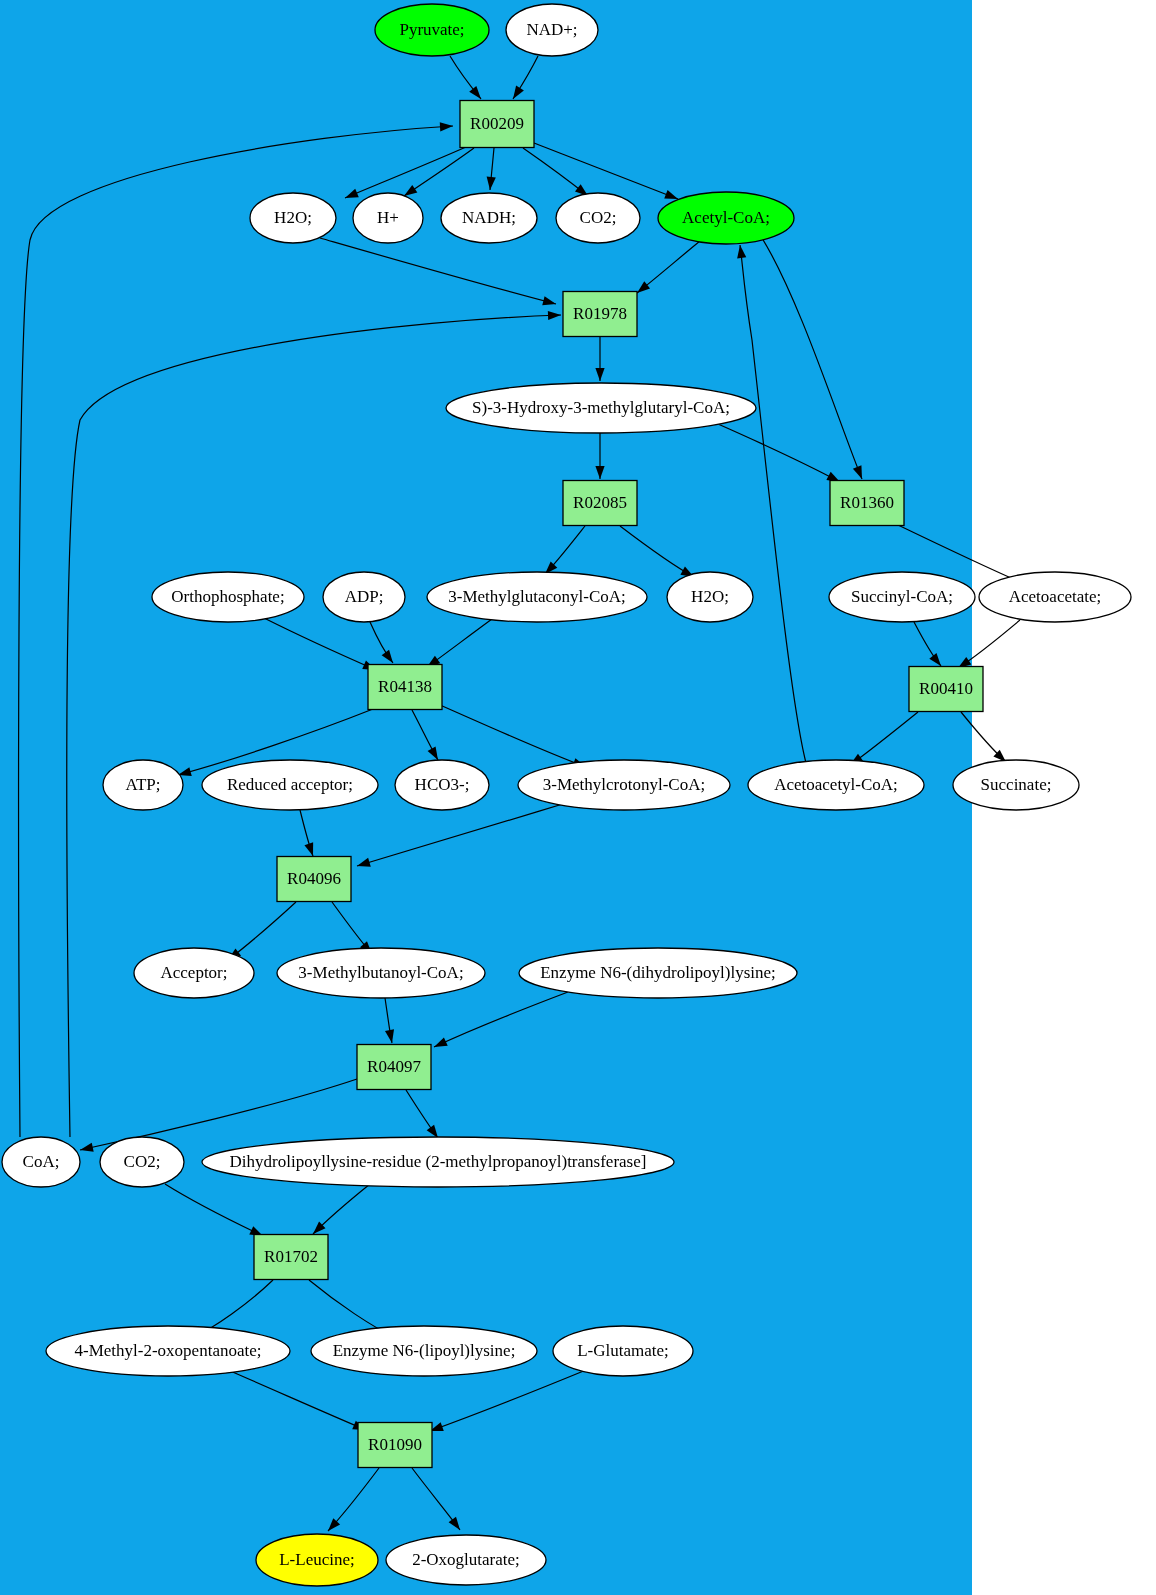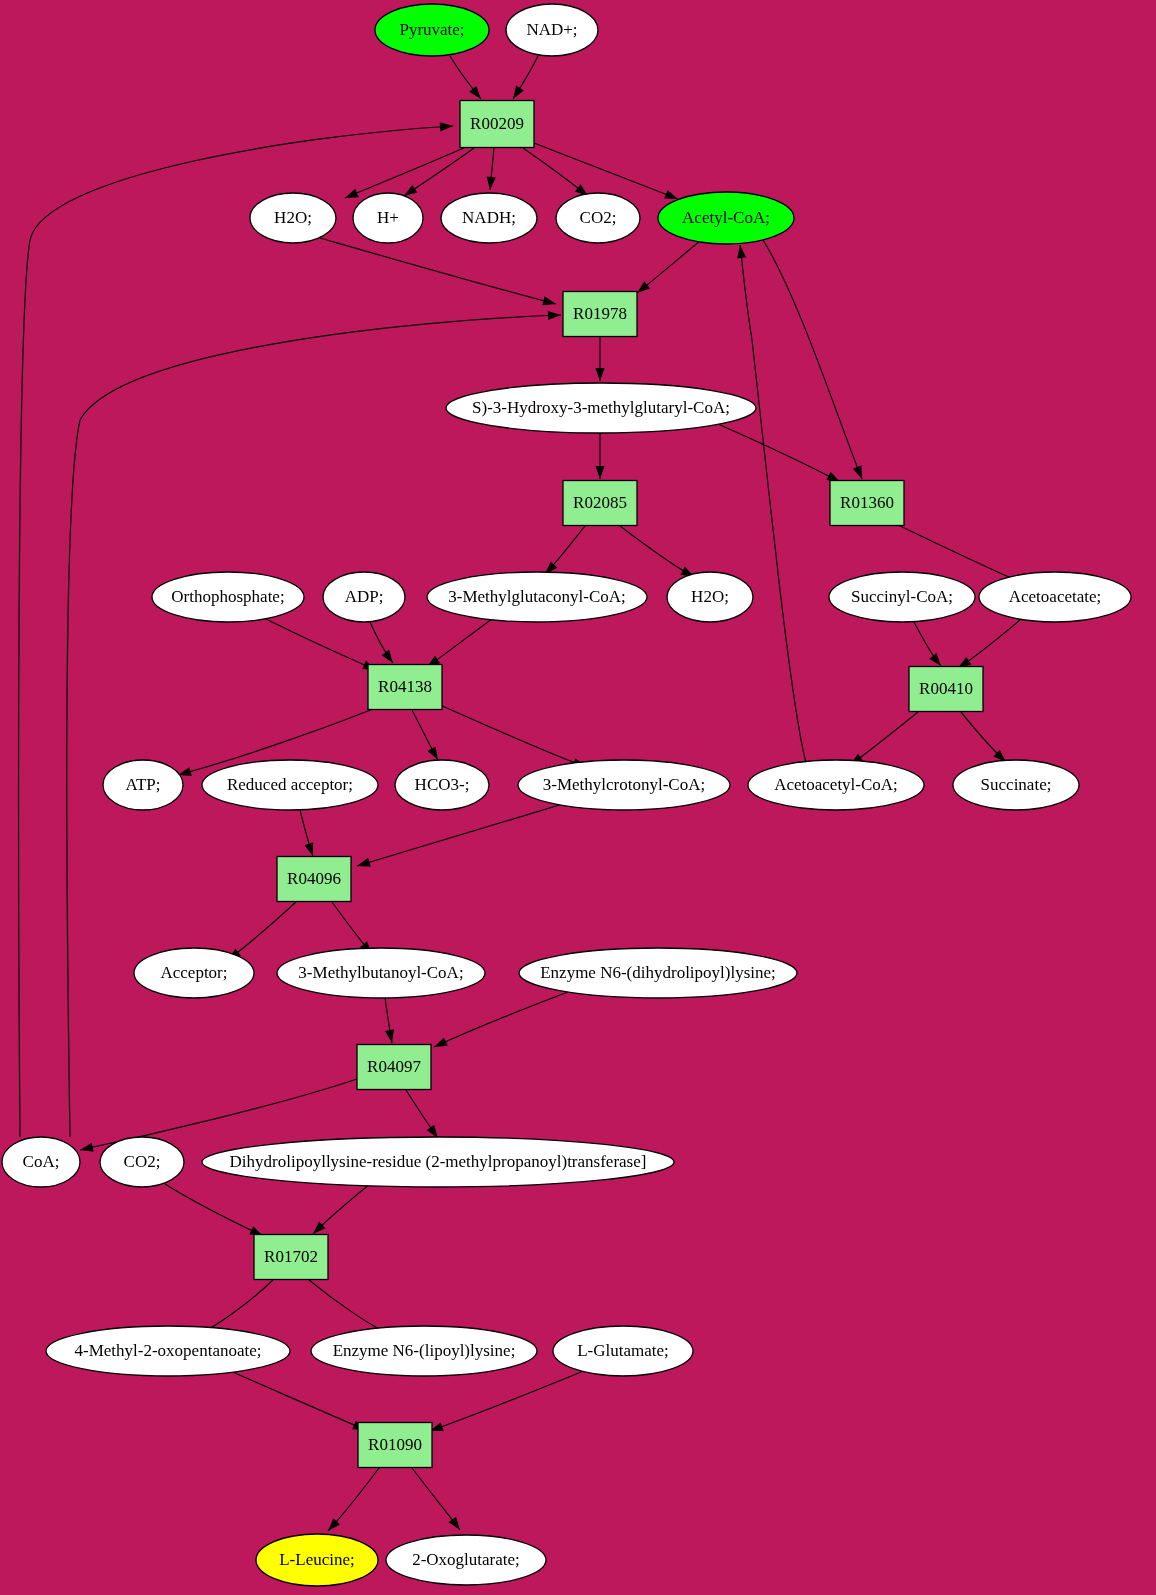--- a/index.html
+++ b/index.html
@@ -1,16 +1,16 @@
 <!DOCTYPE html>
 <html><head>
 <meta charset="utf-8">
 <style>
   html,body{margin:0;padding:0;background:#ffffff;}
-  #stage{position:relative;width:1156px;height:1595px;background:#be185d;
+  #stage{position:relative;width:972px;height:1595px;background:#0ea5e9;
          font-family:"Liberation Serif","DejaVu Serif",serif;}
   svg{display:block;}
   .ndlabel{font-family:"Liberation Serif","DejaVu Serif",serif;fill:#000;text-anchor:middle;dominant-baseline:middle;}
   .edge{fill:none;stroke:#000000;stroke-width:1.2;}
   .arrowfill{fill:#000000;stroke:none;}
   .shape{stroke:#000000;stroke-width:1.3;}
 </style>
 </head>
 <body>
 

